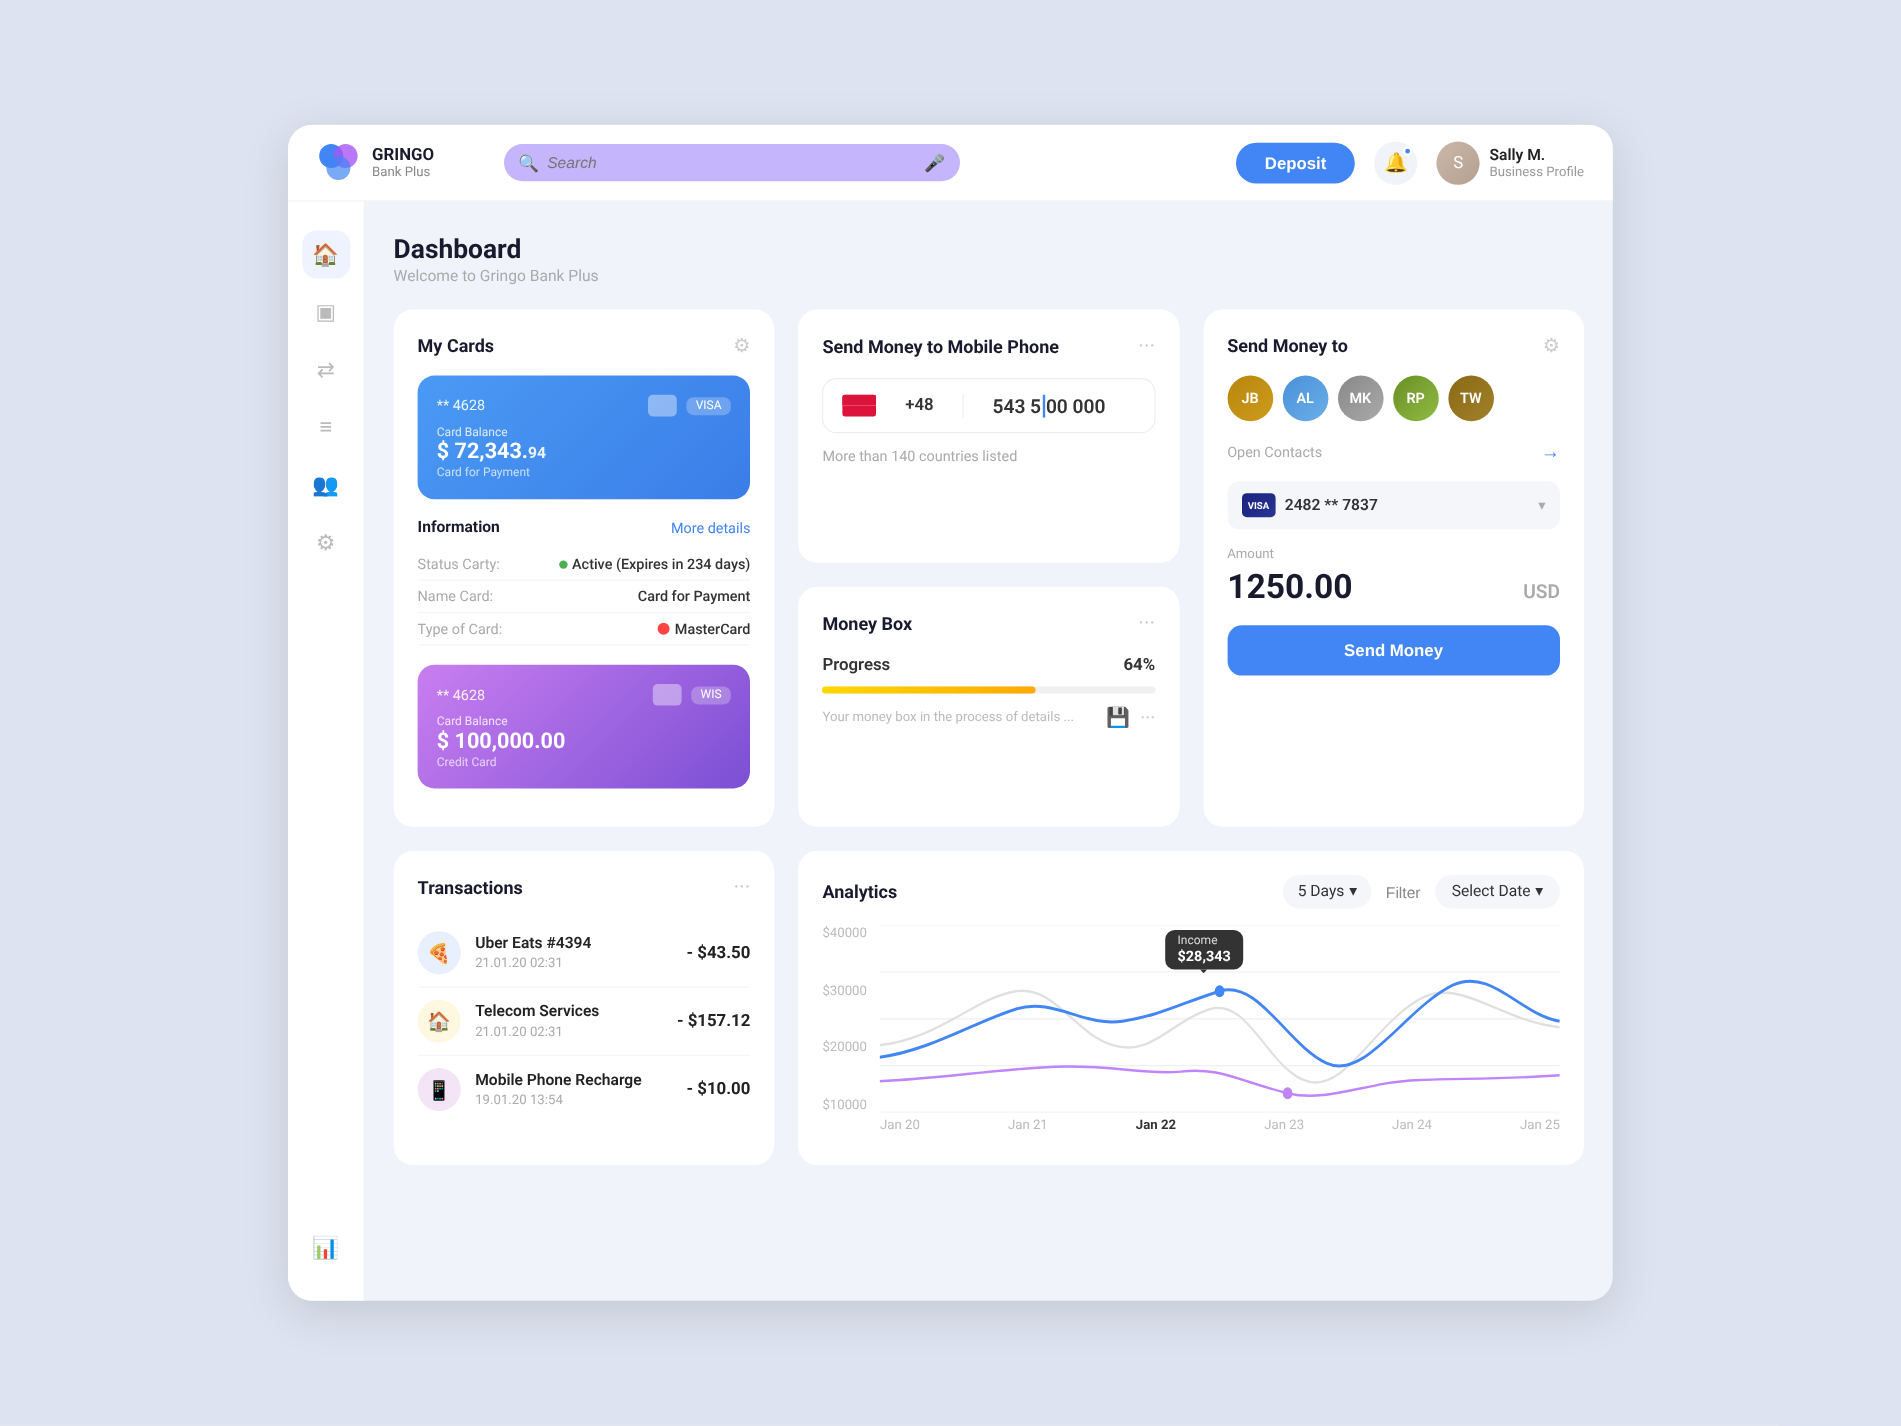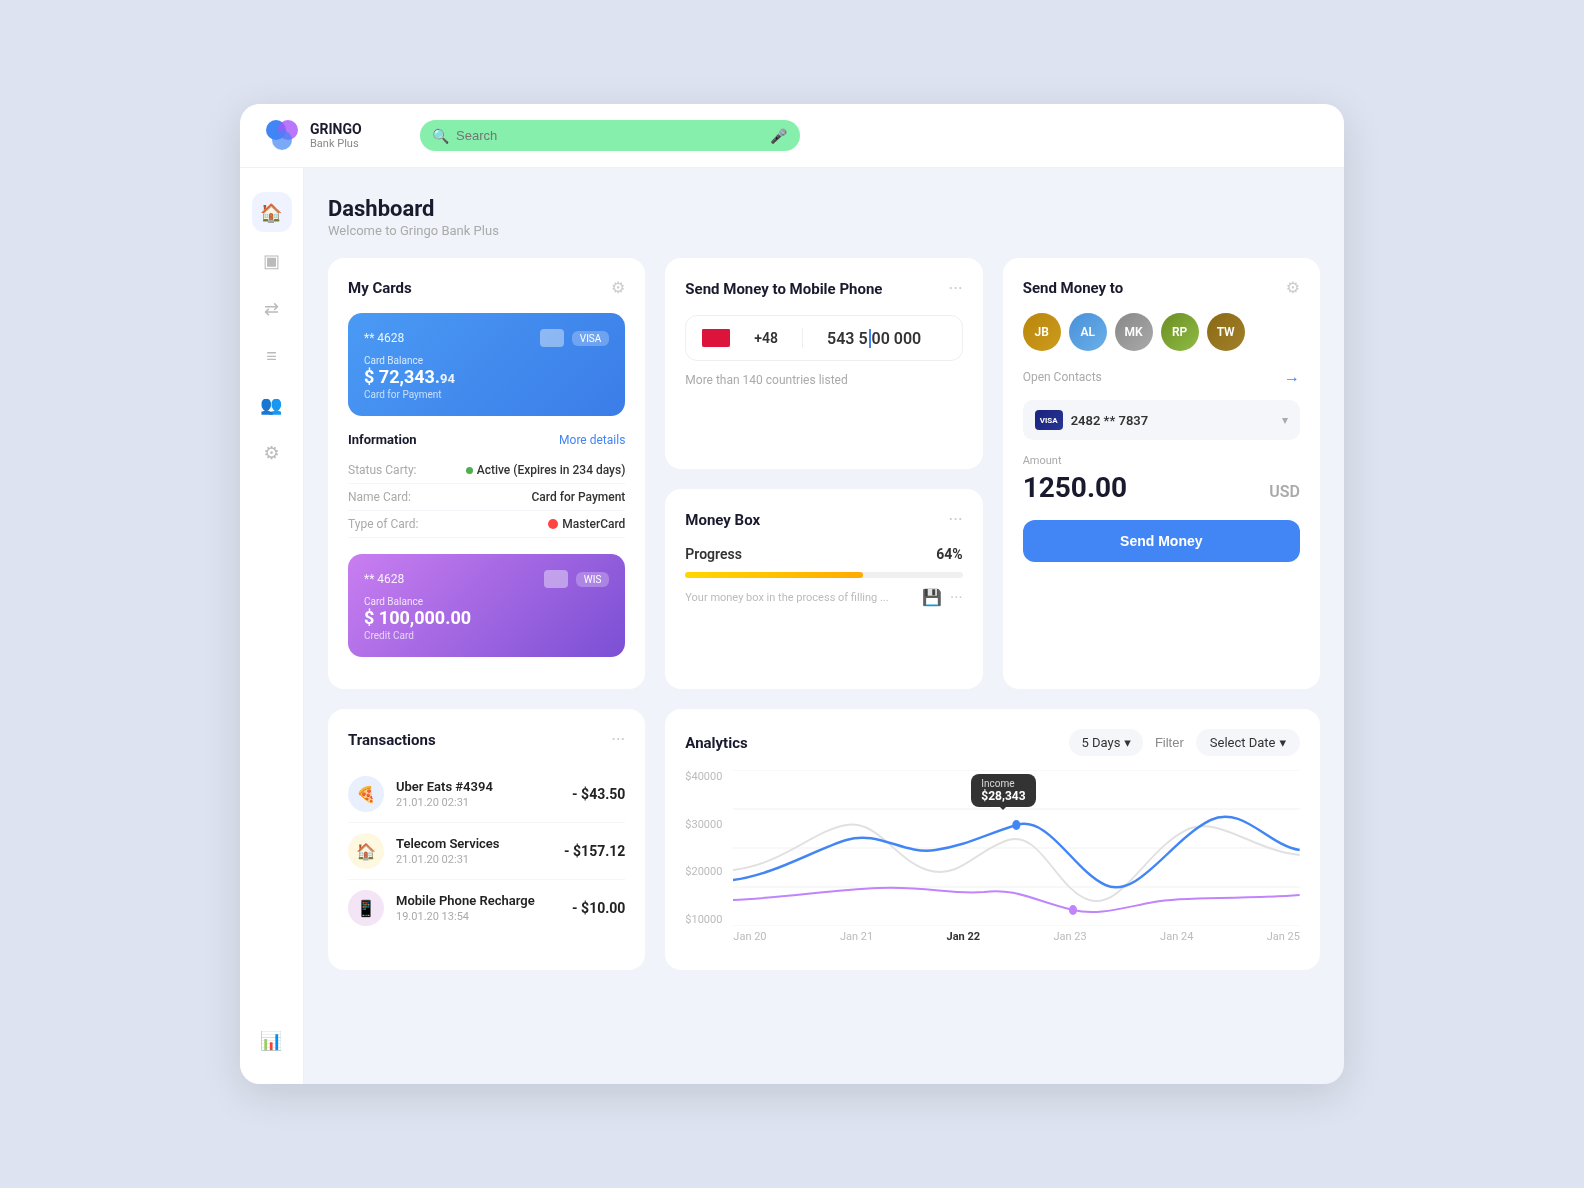--- a/index.html
+++ b/index.html
@@ -49,27 +49,28 @@
     .logo-text .brand { font-weight: 700; font-size: 14px; color: #1a1a2e; }
     .logo-text .sub { font-size: 11px; color: #888; }
     .search-bar {
       flex: 1;
       max-width: 380px;
       margin-left: 10px;
       position: relative;
     }
     .search-bar input {
       width: 100%;
-      background: #86efac;
+      background: #c4b5fd;
       border: none;
       border-radius: 20px;
       padding: 8px 16px 8px 36px;
       font-size: 13px;
       color: #666;
       outline: none;
+      font-style: italic;
     }
     .search-bar .s-icon {
       position: absolute;
       left: 12px;
       top: 50%;
       transform: translateY(-50%);
       color: #aaa;
       font-size: 14px;
     }
     .search-bar .mic-icon {
@@ -560,20 +561,34 @@
         <div class="sub">Bank Plus</div>
       </div>
     </div>
 
     <div class="search-bar">
       <span class="s-icon">🔍</span>
       <input type="text" placeholder="Search" style="">
       <span class="mic-icon">🎤</span>
     </div>
 
+    <div class="header-right">
+      <button class="deposit-btn">Deposit</button>
+      <button class="notif-btn">
+        🔔
+        <div class="notif-dot"></div>
+      </button>
+      <div class="user-area">
+        <div class="user-avatar">S</div>
+        <div class="user-info">
+          <div class="name">Sally M.</div>
+          <div class="role">Business Profile</div>
+        </div>
+      </div>
+    </div>
   </div>
 
   <div class="main-layout">
 
     <div class="sidebar">
       <div class="sidebar-item active">🏠</div>
       <div class="sidebar-item">▣</div>
       <div class="sidebar-item">⇄</div>
       <div class="sidebar-item">≡</div>
       <div class="sidebar-item">👥</div>
@@ -671,21 +686,21 @@
             <span class="card-menu">···</span>
           </div>
           <div class="progress-header">
             <span class="progress-label">Progress</span>
             <span class="progress-pct">64%</span>
           </div>
           <div class="progress-bar">
             <div class="progress-fill" style="width:64%;"></div>
           </div>
           <div style="display:flex;justify-content:space-between;align-items:center;">
-            <div class="progress-desc">Your money box in the process of filling ...</div>
+            <div class="progress-desc">Your money box in the process of details ...</div>
             <div style="display:flex;gap:8px;">
               <span style="color:#ccc;cursor:pointer;">💾</span>
               <span style="color:#ccc;cursor:pointer;">···</span>
             </div>
           </div>
         </div>
 
         <div class="card send-to-col" style="grid-column:3; grid-row:1/3;">
           <div class="card-header">
             <span class="card-title">Send Money to</span>

